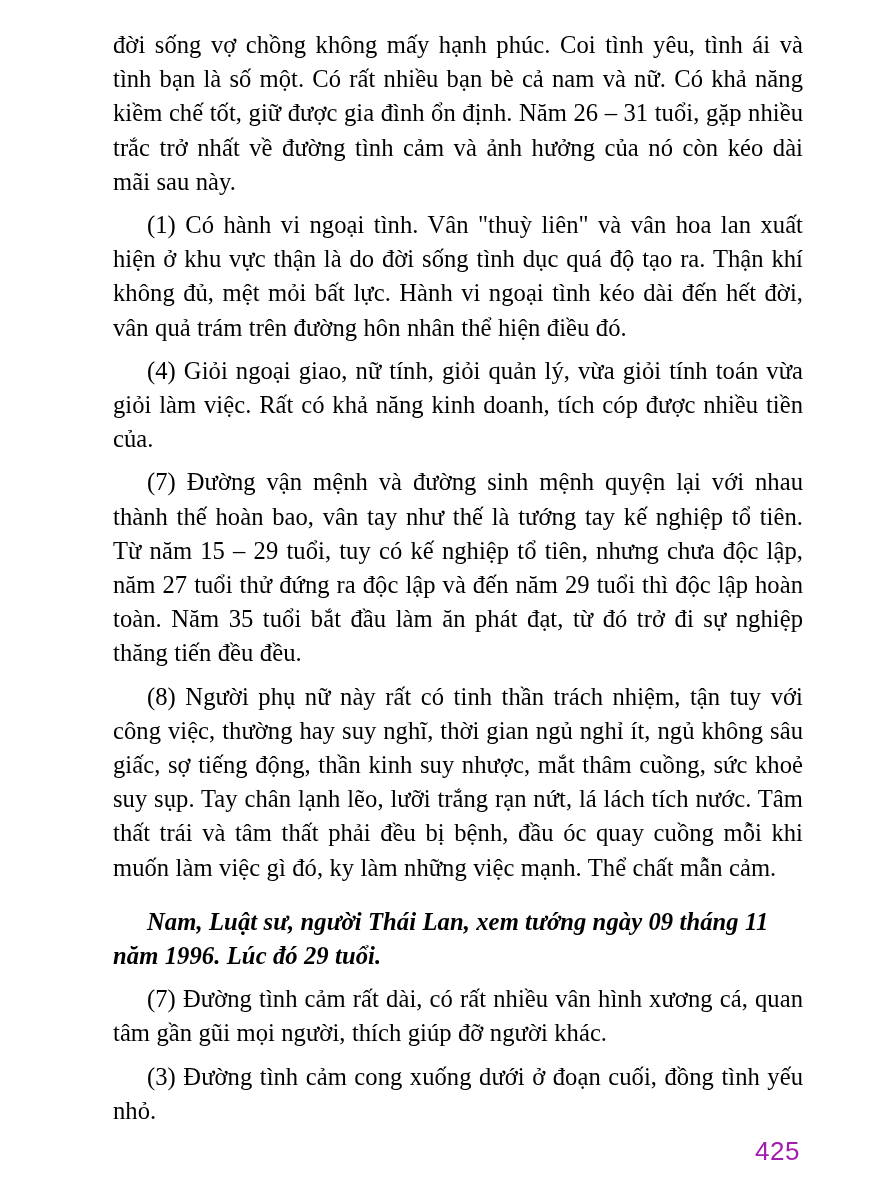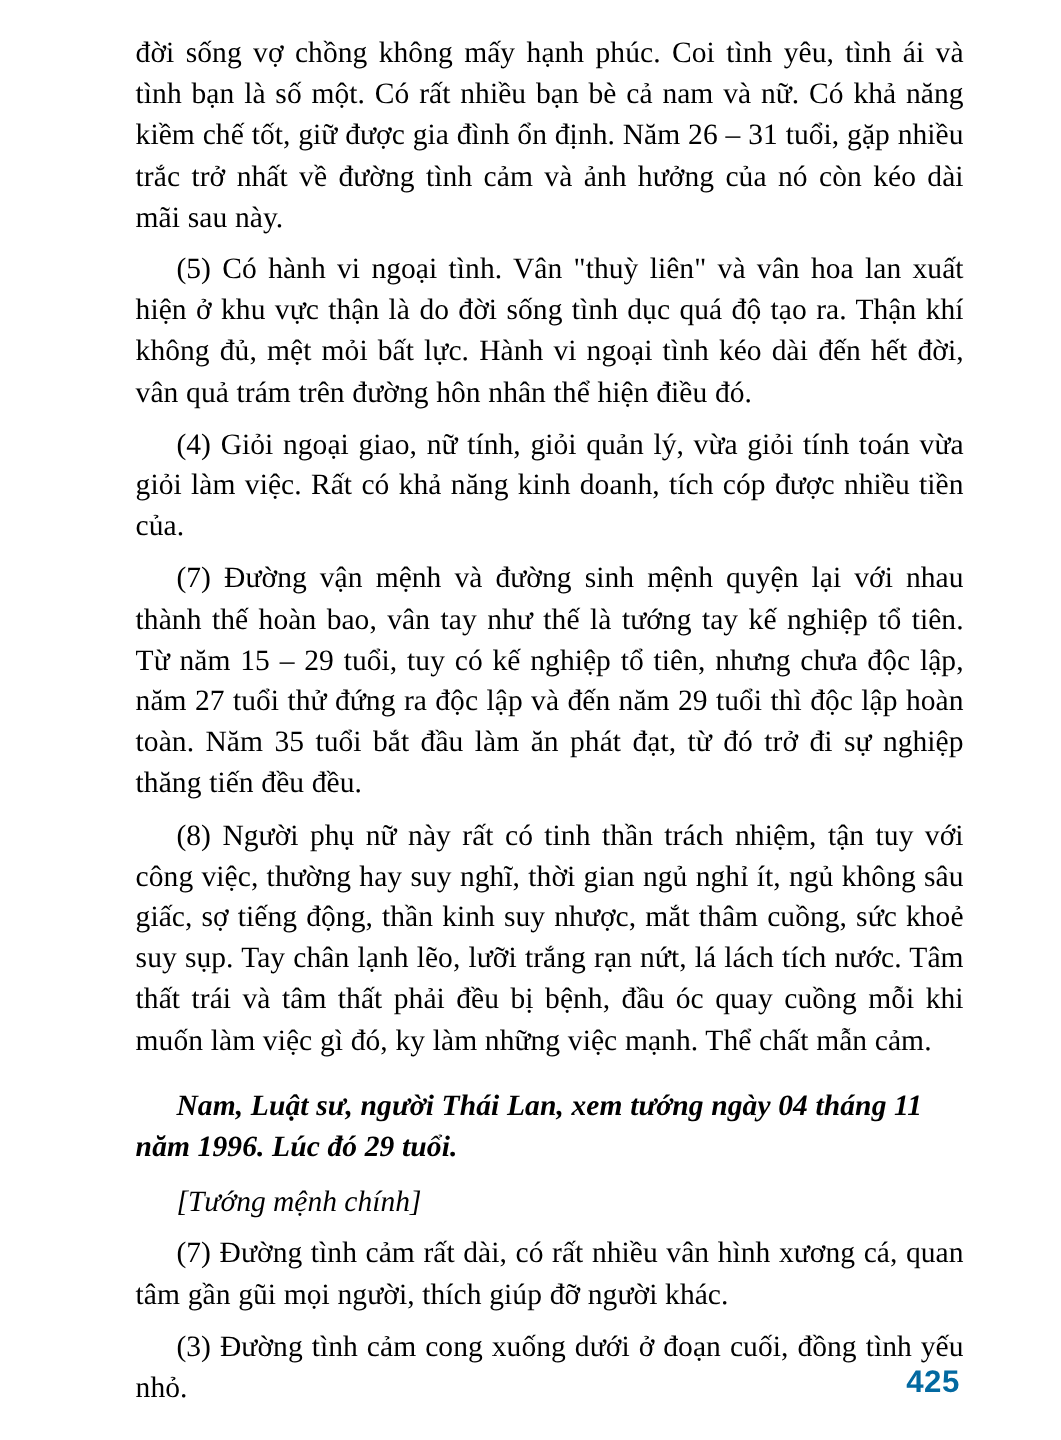--- a/index.html
+++ b/index.html
@@ -64,47 +64,46 @@
     line-height: 34.2px;
     font-style: italic;
     text-indent: 34px;
     text-align: left;
   }
   .page-number {
     position: absolute;
     right: 84px;
     bottom: 36px;
     font-family: "Liberation Sans", "DejaVu Sans", sans-serif;
-    font-weight: bold;
+    font-weight: normal;
     font-size: 26px;
     line-height: 1;
     letter-spacing: 0.5px;
-    color: #0369a1;
+    color: #a21caf;
     margin-top: 21px;
   }
 </style>
 </head>
 <body>
 
 <div class="page">
   <div class="content">
 
     <p class="body-par no-indent">đời sống vợ chồng không mấy hạnh phúc. Coi tình yêu, tình ái và tình bạn là số một. Có rất nhiều bạn bè cả nam và nữ. Có khả năng kiềm chế tốt, giữ được gia đình ổn định. Năm 26 – 31 tuổi, gặp nhiều trắc trở nhất về đường tình cảm và ảnh hưởng của nó còn kéo dài mãi sau này.</p>
 
-    <p class="body-par gap">(5) Có hành vi ngoại tình. Vân "thuỳ liên" và vân hoa lan xuất hiện ở khu vực thận là do đời sống tình dục quá độ tạo ra. Thận khí không đủ, mệt mỏi bất lực. Hành vi ngoại tình kéo dài đến hết đời, vân quả trám trên đường hôn nhân thể hiện điều đó.</p>
+    <p class="body-par gap">(1) Có hành vi ngoại tình. Vân "thuỳ liên" và vân hoa lan xuất hiện ở khu vực thận là do đời sống tình dục quá độ tạo ra. Thận khí không đủ, mệt mỏi bất lực. Hành vi ngoại tình kéo dài đến hết đời, vân quả trám trên đường hôn nhân thể hiện điều đó.</p>
 
     <p class="body-par gap">(4) Giỏi ngoại giao, nữ tính, giỏi quản lý, vừa giỏi tính toán vừa giỏi làm việc. Rất có khả năng kinh doanh, tích cóp được nhiều tiền của.</p>
 
     <p class="body-par gap">(7) Đường vận mệnh và đường sinh mệnh quyện lại với nhau thành thế hoàn bao, vân tay như thế là tướng tay kế nghiệp tổ tiên. Từ năm 15 – 29 tuổi, tuy có kế nghiệp tổ tiên, nhưng chưa độc lập, năm 27 tuổi thử đứng ra độc lập và đến năm 29 tuổi thì độc lập hoàn toàn. Năm 35 tuổi bắt đầu làm ăn phát đạt, từ đó trở đi sự nghiệp thăng tiến đều đều.</p>
 
     <p class="body-par gap">(8) Người phụ nữ này rất có tinh thần trách nhiệm, tận tuy với công việc, thường hay suy nghĩ, thời gian ngủ nghỉ ít, ngủ không sâu giấc, sợ tiếng động, thần kinh suy nhược, mắt thâm cuồng, sức khoẻ suy sụp. Tay chân lạnh lẽo, lưỡi trắng rạn nứt, lá lách tích nước. Tâm thất trái và tâm thất phải đều bị bệnh, đầu óc quay cuồng mỗi khi muốn làm việc gì đó, ky làm những việc mạnh. Thể chất mẫn cảm.</p>
 
-    <p class="heading-bolditalic">Nam, Luật sư, người Thái Lan, xem tướng ngày 04 tháng 11 năm 1996. Lúc đó 29 tuổi.</p>
+    <p class="heading-bolditalic">Nam, Luật sư, người Thái Lan, xem tướng ngày 09 tháng 11 năm 1996. Lúc đó 29 tuổi.</p>
 
-    <p class="subheading-italic">[Tướng mệnh chính]</p>
 
 
     <p class="body-par gap">(7) Đường tình cảm rất dài, có rất nhiều vân hình xương cá, quan tâm gần gũi mọi người, thích giúp đỡ người khác.</p>
 
     <p class="body-par gap">(3) Đường tình cảm cong xuống dưới ở đoạn cuối, đồng tình yếu nhỏ.</p>
 
   </div>
 
   <div class="page-number">425</div>
 </div>

